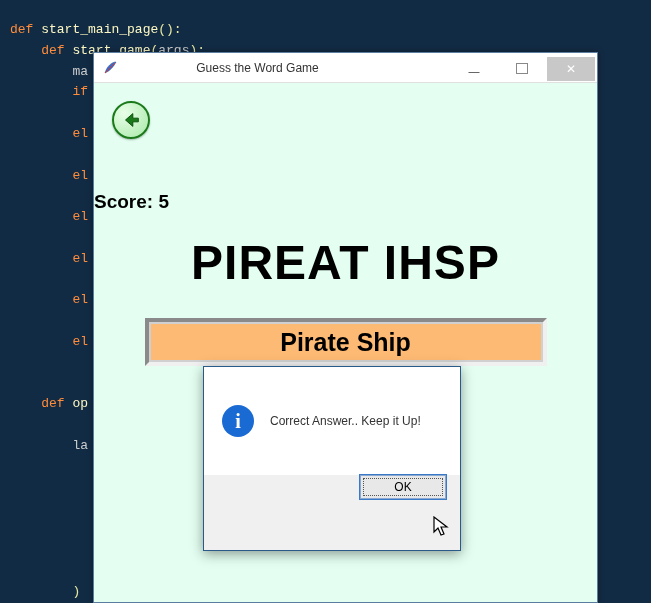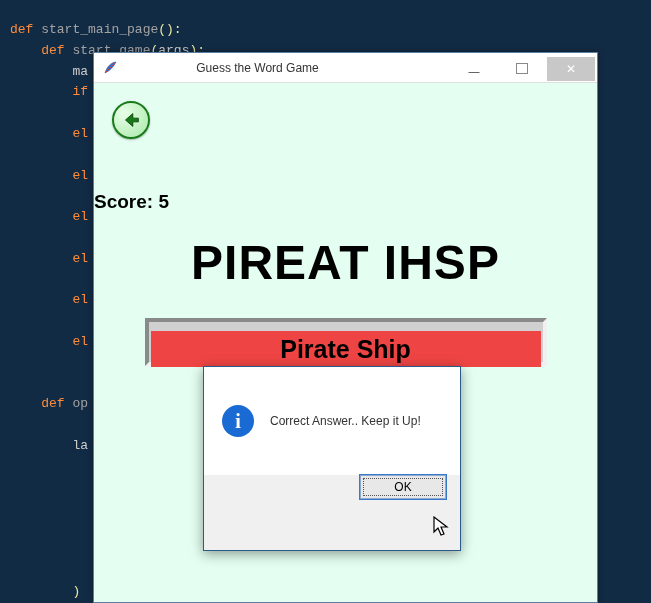--- a/index.html
+++ b/index.html
@@ -16,21 +16,21 @@
     top: 0; left: 0;
     width: 651px; height: 603px;
     padding: 20px 10px;
     font-family: Consolas, "Courier New", monospace;
     font-size: 13px;
     line-height: 1.6;
     color: #ccc;
     white-space: pre;
   }
   .kw { color: #ff8c3a; }
-  .id { color: #a3a3a3; }
+  .id { color: #fef9c3; }
   .paren { color: #e8e8a0; }
 
   
   .win {
     position: absolute;
     left: 93px; top: 52px;
     width: 505px; height: 551px;
     background: #fff;
     border: 1px solid #5a7da0;
     box-shadow: 0 0 6px rgba(0,0,0,0.4);
@@ -117,28 +117,27 @@
     width: 402px; height: 48px;
     border-top: 4px solid #8a8a8a;
     border-left: 4px solid #8a8a8a;
     border-right: 4px solid #f0f0f0;
     border-bottom: 4px solid #f0f0f0;
     background: #d0d0d0;
     padding: 2px;
   }
   .answer-input {
     width: 100%; height: 100%;
-    background: #ef4444;
+    background: #fdba74;
     border: none;
     text-align: center;
     font-size: 25px;
     font-weight: bold;
     font-family: Arial, sans-serif;
     outline: none;
-    margin-top: 7px;
   }
   .submit-shadow {
     position: absolute;
     left: 162px; top: 348px;
     width: 180px; height: 52px;
     border-top: 4px solid #f0f0f0;
     border-left: 4px solid #f0f0f0;
     border-right: 4px solid #707070;
     border-bottom: 4px solid #707070;
     background: #2db98a;

